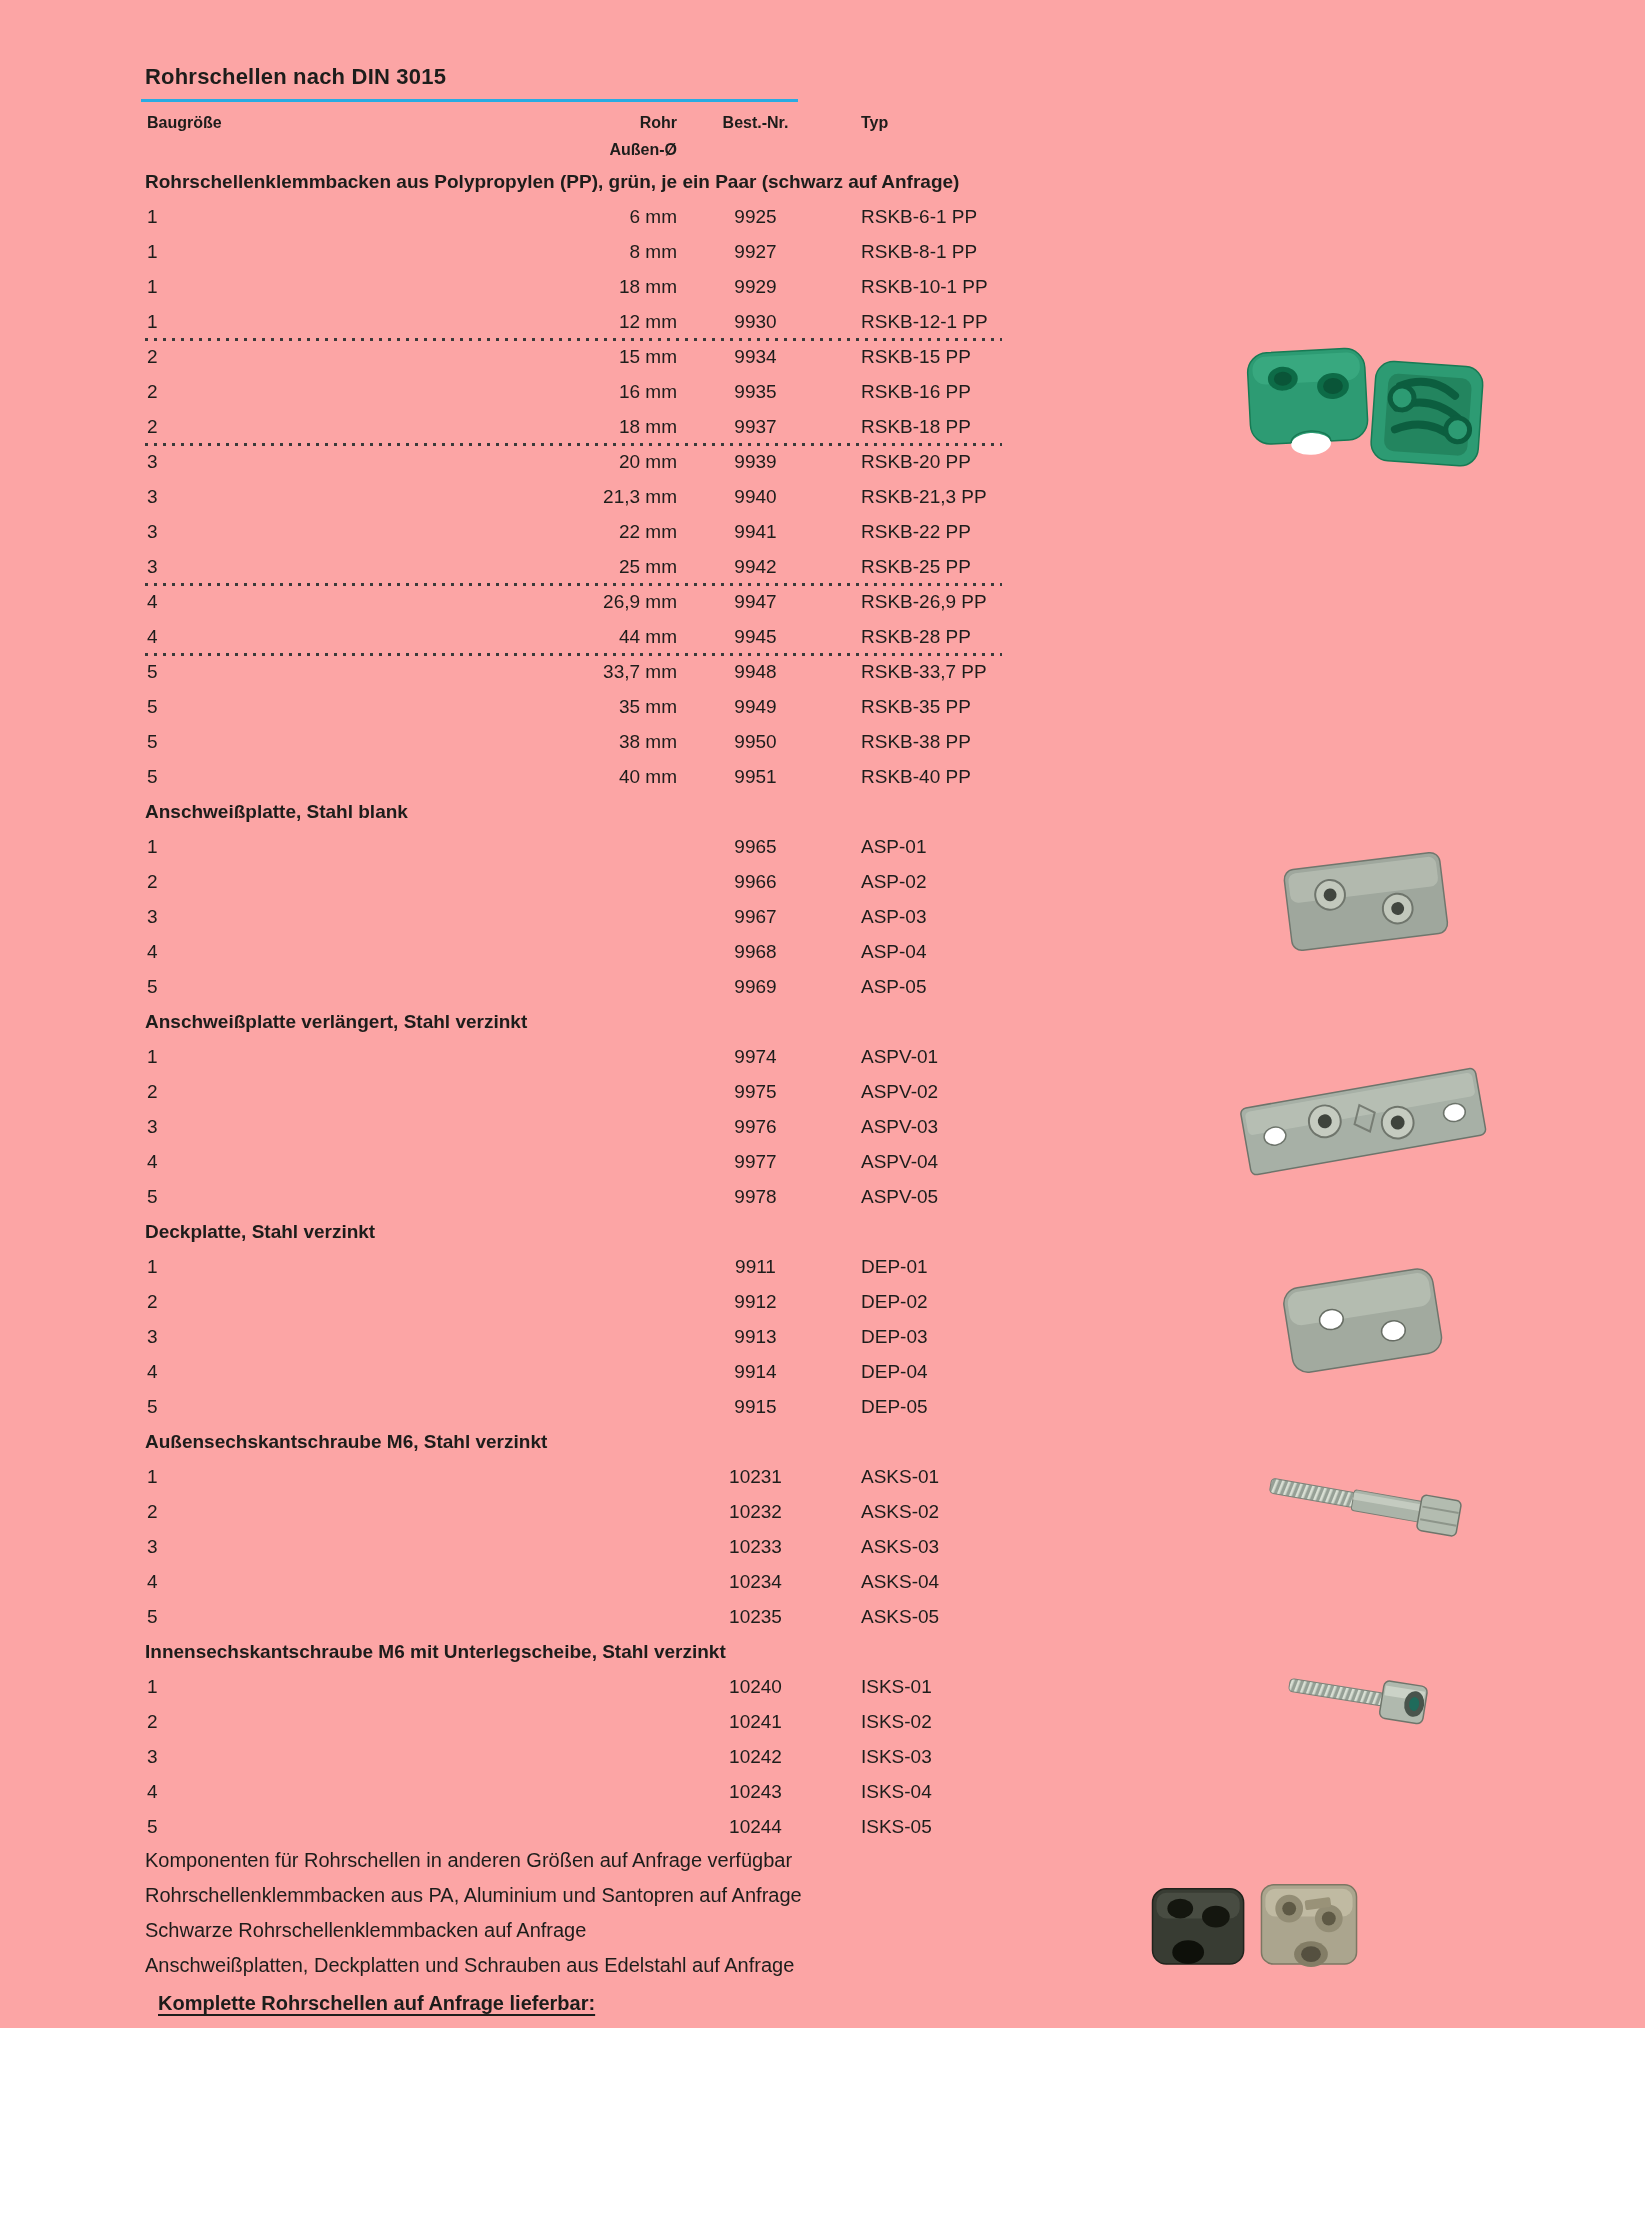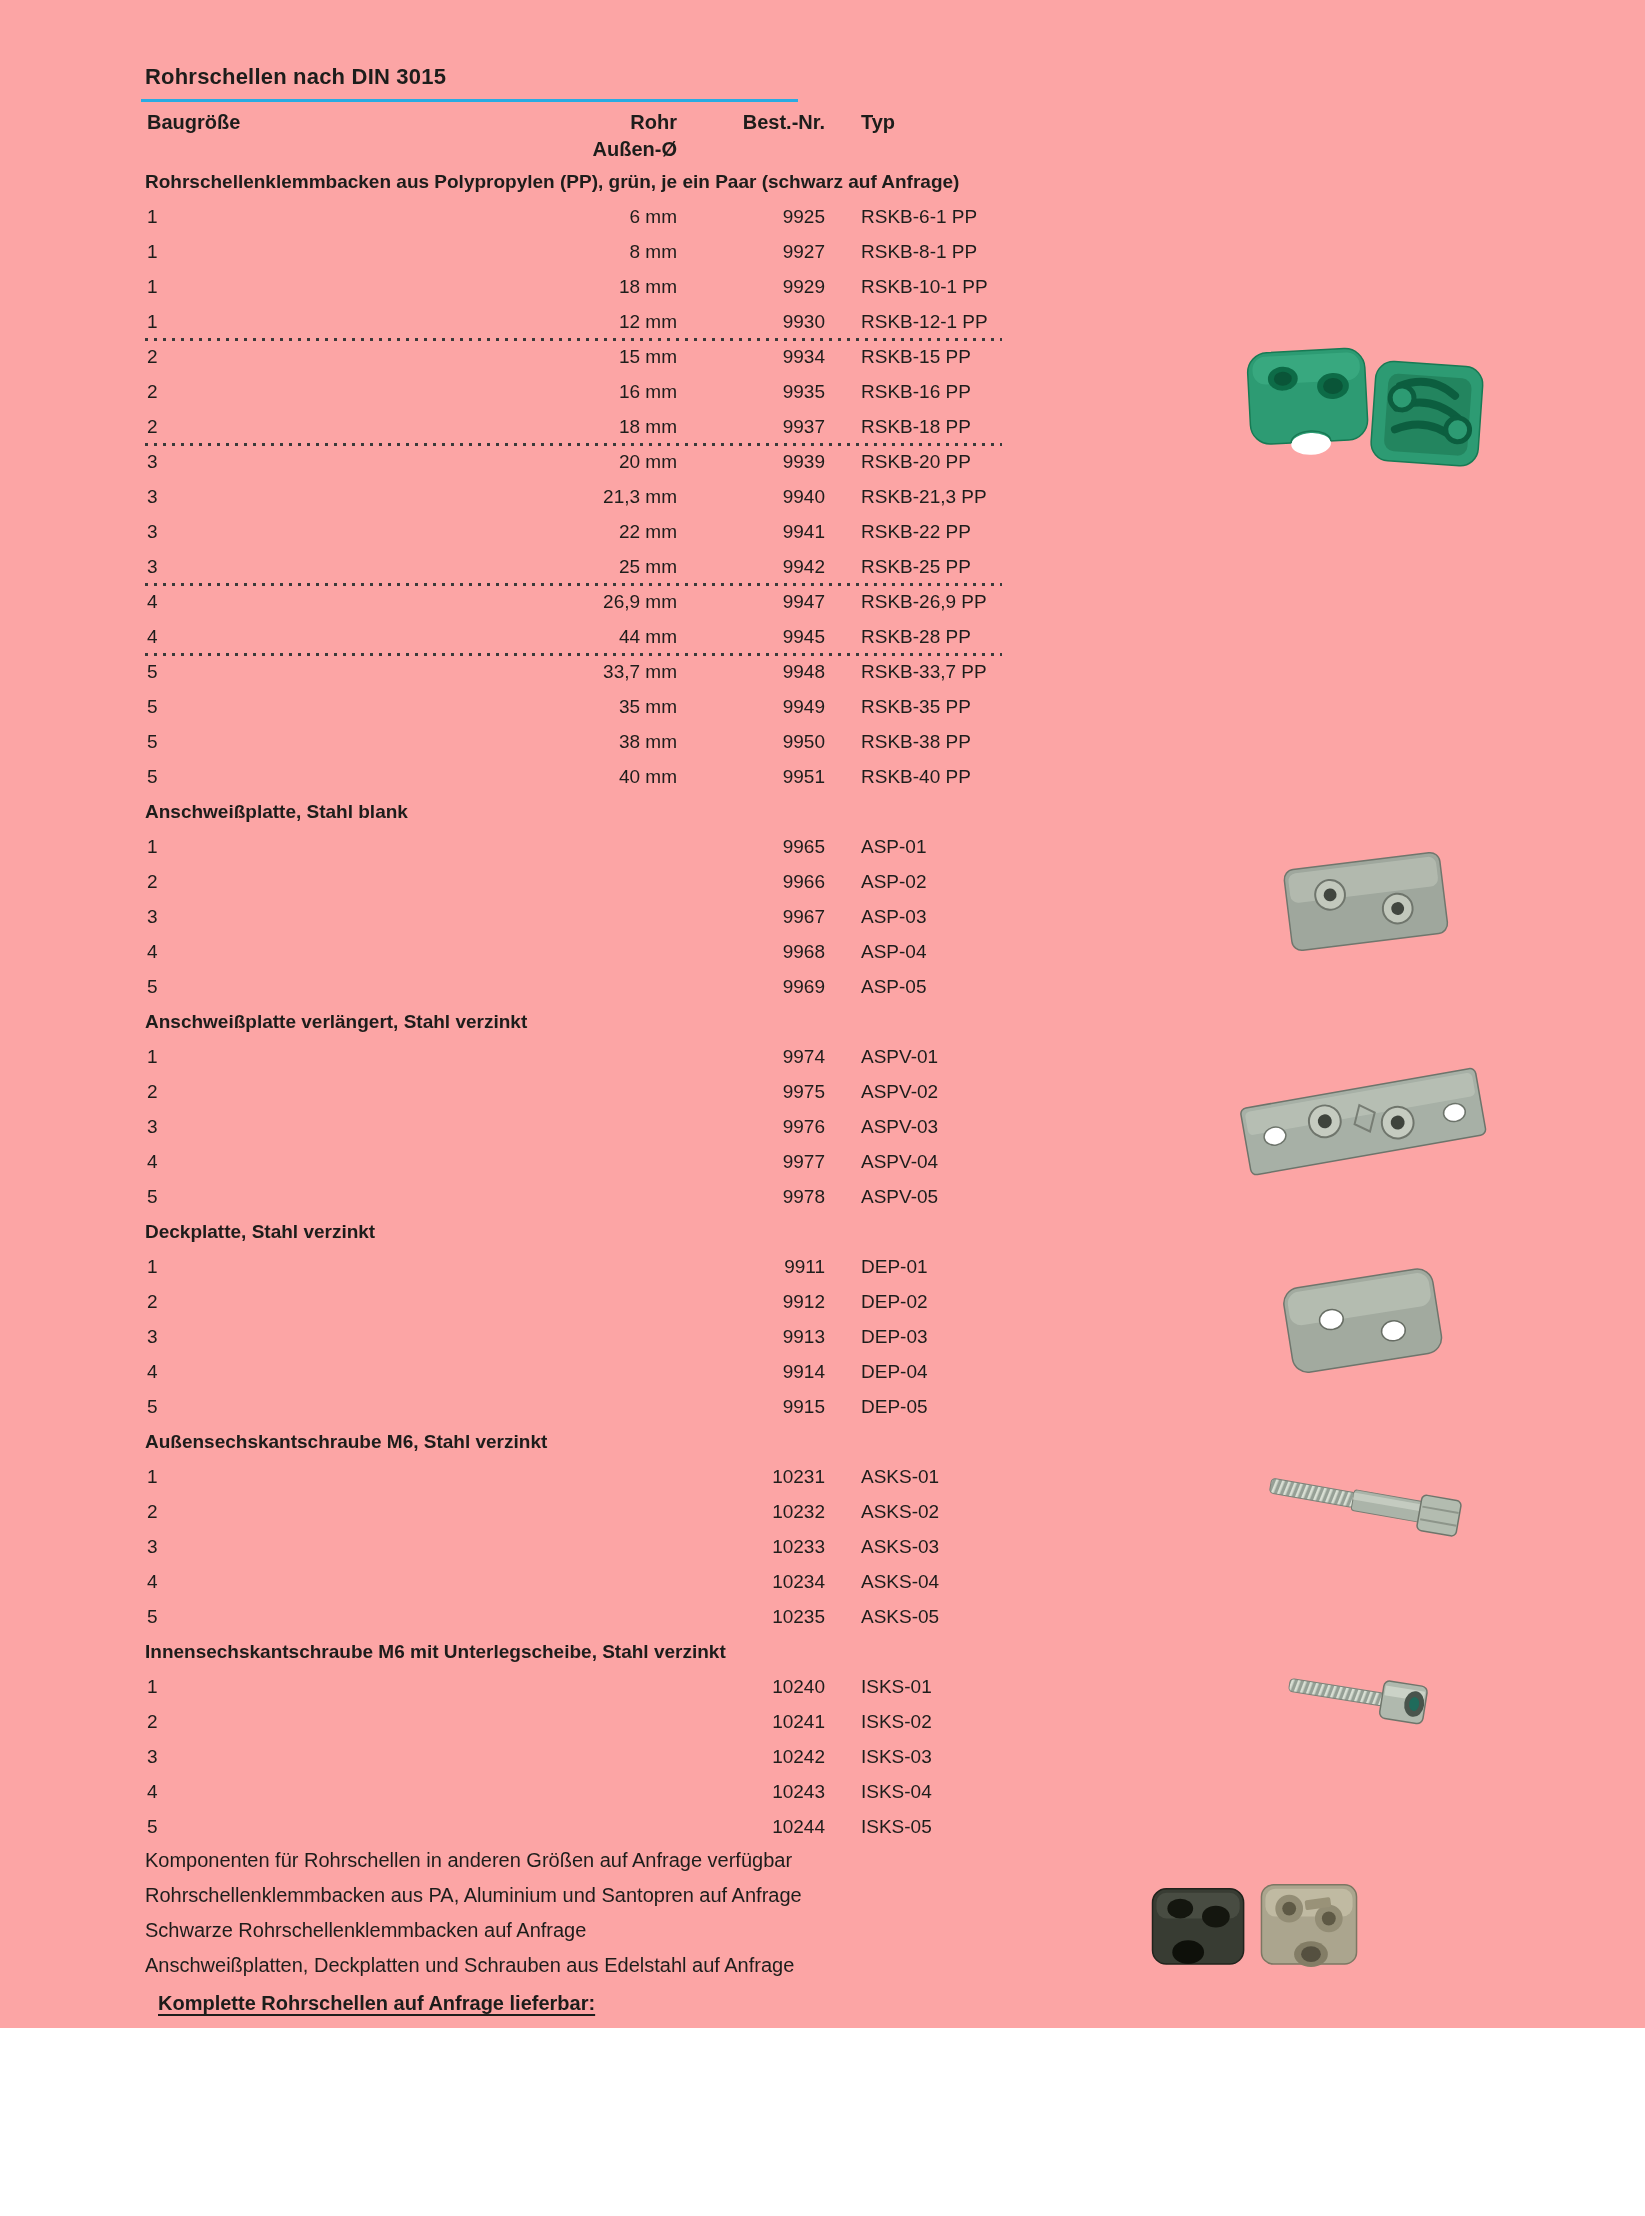--- a/index.html
+++ b/index.html
@@ -2,27 +2,27 @@
 <html style="--accent: #29ABE2; --text: #1D1D1B;"><head>
 <meta charset="utf-8">
 <style>
   html,body{margin:0;padding:0;background:#ffffff;}
   .page{position:relative;width:1646px;height:2028px;background:#fca5a5;overflow:hidden;
         font-family:"Liberation Sans", sans-serif;color:var(--text,#1d1d1b);}
   .abs{position:absolute;}
   .title{left:145px;top:64px;font-size:22px;font-weight:700;letter-spacing:0.2px;}
   .rule{left:141px;top:99px;width:657px;height:3px;background:var(--accent,#29abe2);}
   
-  .thead{left:145px;top:109px;width:860px;height:58px;font-size:20px;font-weight:700;}
+  .thead{left:145px;top:109px;width:860px;height:58px;font-size:16px;font-weight:700;}
   .h-line{position:absolute;left:0;top:0;width:100%;height:27px;line-height:27px;}
   .h-line2{top:27px;}
   .cell{position:absolute;top:0;white-space:nowrap;}
   .c-size{left:2px;}
   .c-dia{left:233px;width:299px;text-align:right;}
-  .c-best{left:541px;width:139px;text-align:right;}
+  .c-best{left:541px;width:139px;text-align:center;}
   .c-typ{left:716px;}
   .tbody{left:145px;top:164px;width:860px;}
   .section-title{height:35px;line-height:35px;font-size:19px;font-weight:700;white-space:nowrap;}
   .row{position:relative;height:35px;line-height:35px;font-size:19px;}
   .row.divided::after{content:"";position:absolute;left:0;width:857px;bottom:-2px;height:3px;
      background:repeating-linear-gradient(to right,#3a3a3a 0 2.6px,transparent 2.6px 9px);}
   .notes{left:145px;top:1843px;width:896px;}
   .note-line{height:35px;line-height:35px;font-size:20px;font-weight:400;white-space:nowrap;}
   .footer-heading{left:158px;top:1992px;font-size:20px;font-weight:700;text-decoration:underline;
      text-underline-offset:4px;}

